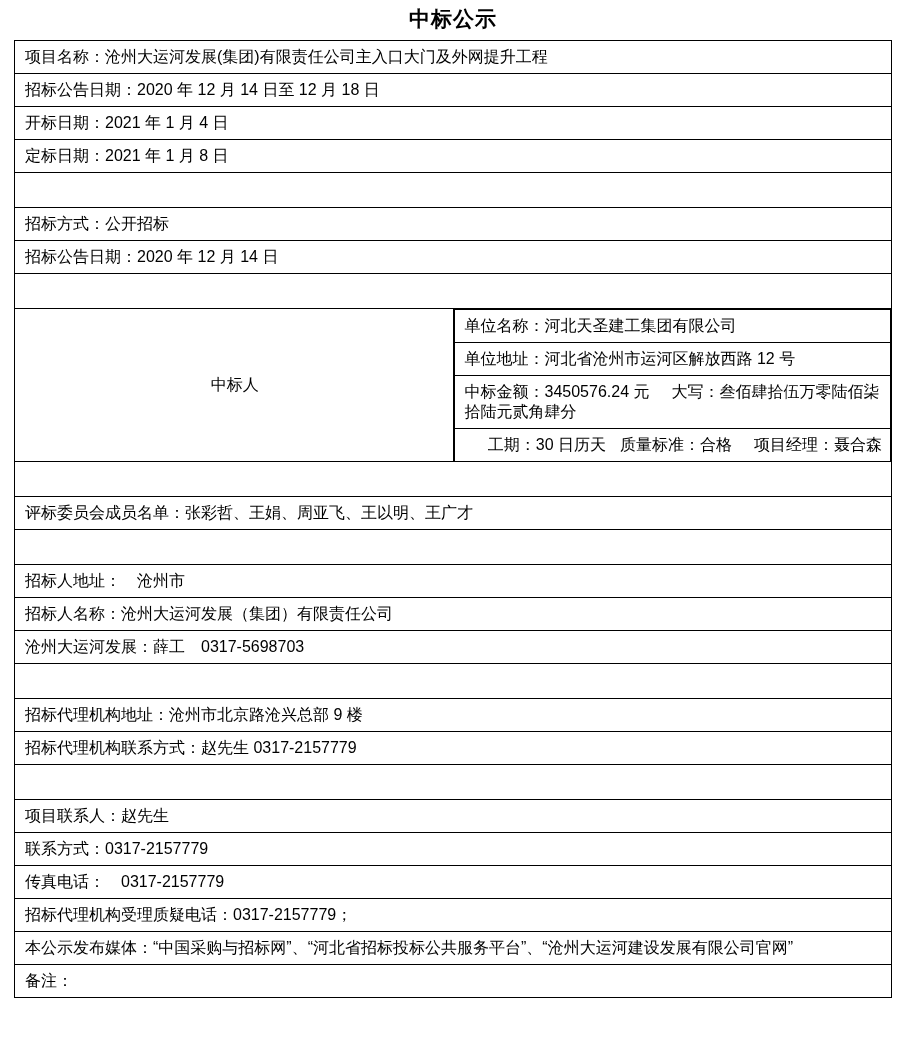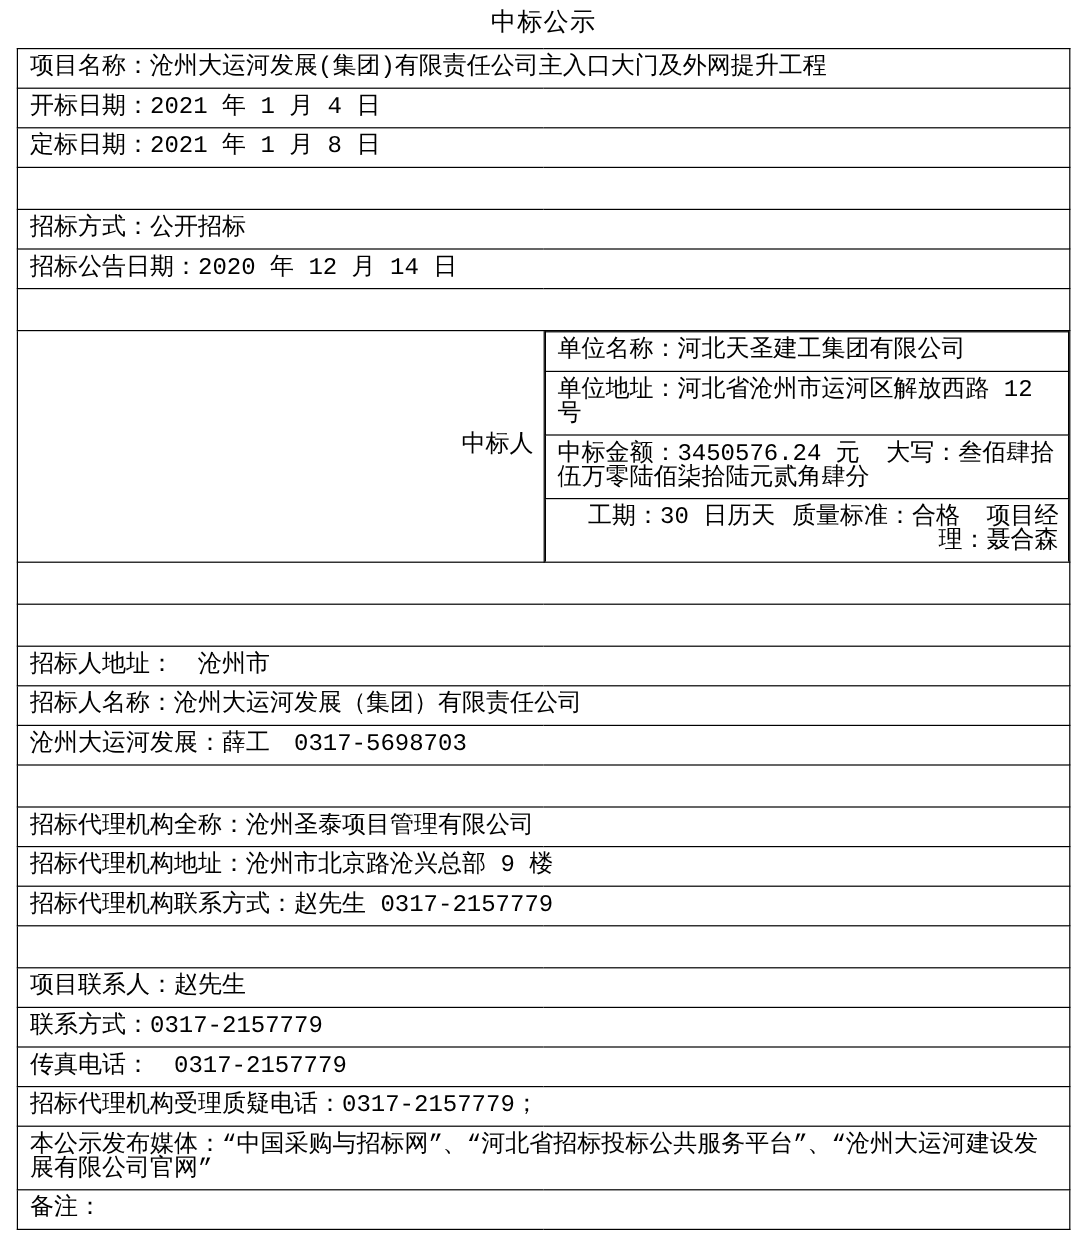--- a/index.html
+++ b/index.html
@@ -17,44 +17,43 @@
     width: 906px;
     box-sizing: border-box;
     padding: 0 14px;
   }
   .doc-title {
     text-align: center;
     font-size: 21px;
     line-height: 30px;
     padding-top: 4px;
     padding-bottom: 6px;
-    font-weight: normal;
+    font-weight: bold;
     letter-spacing: 1px;
   }
   table.main {
     width: 878px;
     border-collapse: collapse;
     table-layout: fixed;
   }
   table.main td {
     border: 1px solid #000000;
-    font-size: 20px;
+    font-size: 16px;
     line-height: 20px;
     padding: 6px 8px 6px 10px;
     vertical-align: middle;
     word-break: break-all;
-    font-family: Liberation Mono, monospace;
   }
   td.spacer {
     height: 22px;
     padding: 0;
   }
   td.winner-label {
     width: 80px;
-    text-align: right;
+    text-align: center;
     vertical-align: middle;
     padding: 0;
   }
   .sub-table {
     width: 100%;
     border-collapse: collapse;
     table-layout: fixed;
   }
   .sub-table td {
     border: none;
@@ -90,20 +89,25 @@
   <table class="main">
     <tbody>
 
       <tr>
         <td colspan="2">
           <span>项目名称：</span><span>沧州大运河发展(集团)有限责任公司主入口大门及外网提升工程</span>
         </td>
       </tr>
       <tr>
         <td colspan="2">
+          <span>招标公告日期：</span><span>2020 年 12 月 14 日至 12 月 18 日</span>
+        </td>
+      </tr>
+      <tr>
+        <td colspan="2">
           <span>开标日期：</span><span>2021 年 1 月 4 日</span>
         </td>
       </tr>
       <tr>
         <td colspan="2">
           <span>定标日期：</span><span>2021 年 1 月 8 日</span>
         </td>
       </tr>
       <tr>
         <td colspan="2" class="spacer"></td>
@@ -149,44 +153,44 @@
               </tr>
             </tbody>
           </table>
         </td>
       </tr>
 
       <tr>
         <td colspan="2" class="spacer"></td>
       </tr>
       <tr>
+        <td colspan="2">
+          <span>评标委员会成员名单：</span><span>张彩哲、王娟、周亚飞、王以明、王广才</span>
+        </td>
+      </tr>
+      <tr>
         <td colspan="2" class="spacer"></td>
       </tr>
       <tr>
         <td colspan="2">
           <span>招标人地址：</span><span>　沧州市</span>
         </td>
       </tr>
       <tr>
         <td colspan="2">
           <span>招标人名称：</span><span>沧州大运河发展（集团）有限责任公司</span>
         </td>
       </tr>
       <tr>
         <td colspan="2">
           <span>沧州大运河发展：</span><span>薛工　0317-5698703</span>
         </td>
       </tr>
       <tr>
         <td colspan="2" class="spacer"></td>
-      </tr>
-      <tr>
-        <td colspan="2">
-          <span>招标代理机构全称：</span><span>沧州圣泰项目管理有限公司</span>
-        </td>
       </tr>
       <tr>
         <td colspan="2">
           <span>招标代理机构地址：</span><span>沧州市北京路沧兴总部 9 楼</span>
         </td>
       </tr>
       <tr>
         <td colspan="2">
           <span>招标代理机构联系方式：</span><span>赵先生  0317-2157779</span>
         </td>

